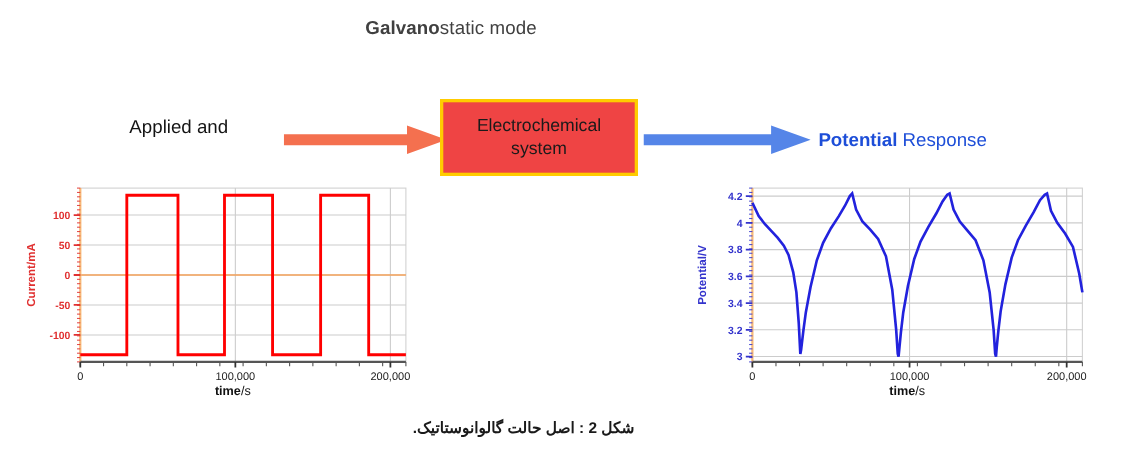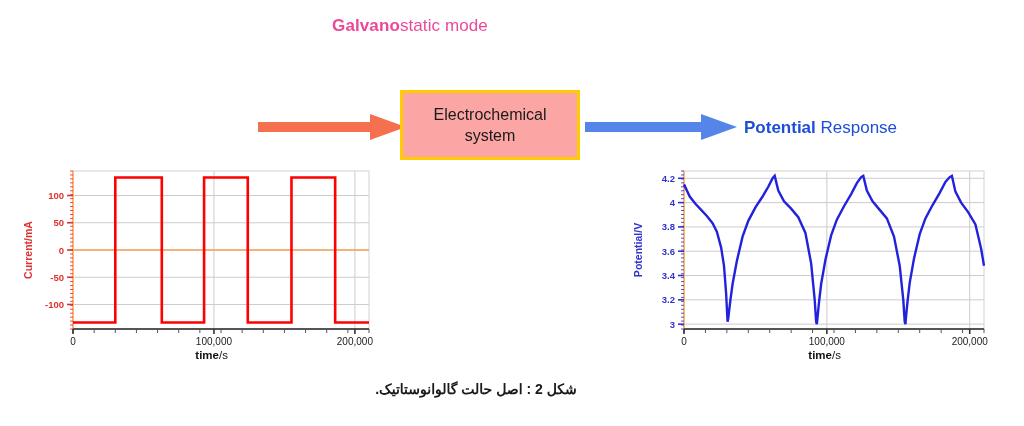--- a/index.html
+++ b/index.html
@@ -18,21 +18,21 @@
 
   
   #main-title {
     position: absolute;
     left: 0;
     top: 16px;
     width: 820px;
     text-align: center;
     font-size: 17px;
     letter-spacing: 0.1px;
-    color: #ec4899;
+    color: #404040;
     white-space: nowrap;
   }
   #main-title .bold { font-weight: 700; }
 
   
   #input-label {
     position: absolute;
     left: 60px;
     top: 104px;
     width: 205px;
@@ -53,21 +53,21 @@
   }
 
   
   #system-box {
     position: absolute;
     left: 400px;
     top: 90px;
     width: 180px;
     height: 70px;
     border: 3px solid #FFCC00;
-    background: #fca5a5;
+    background: #ef4444;
     box-sizing: border-box;
     display: flex;
     align-items: center;
     justify-content: center;
   }
   #system-box-label {
     font-size: 16px;
     line-height: 21px;
     text-align: center;
     color: #1a1a1a;
@@ -116,20 +116,21 @@
   }
 </style>
 </head>
 <body>
 
 <div id="main-title">
   <span class="bold">Galvano</span><span>static mode</span>
 </div>
 
 <div id="input-label">
+  <div>Applied and</div>
 </div>
 
 <svg id="orange-arrow" class="flow-arrow" viewBox="0 0 148 30">
   <polygon points="0,10 112,10 112,2 148,15 112,28 112,20 0,20" fill="#F4704F"></polygon>
 </svg>
 
 <div id="system-box">
   <div id="system-box-label">Electrochemical system</div>
 </div>
 

